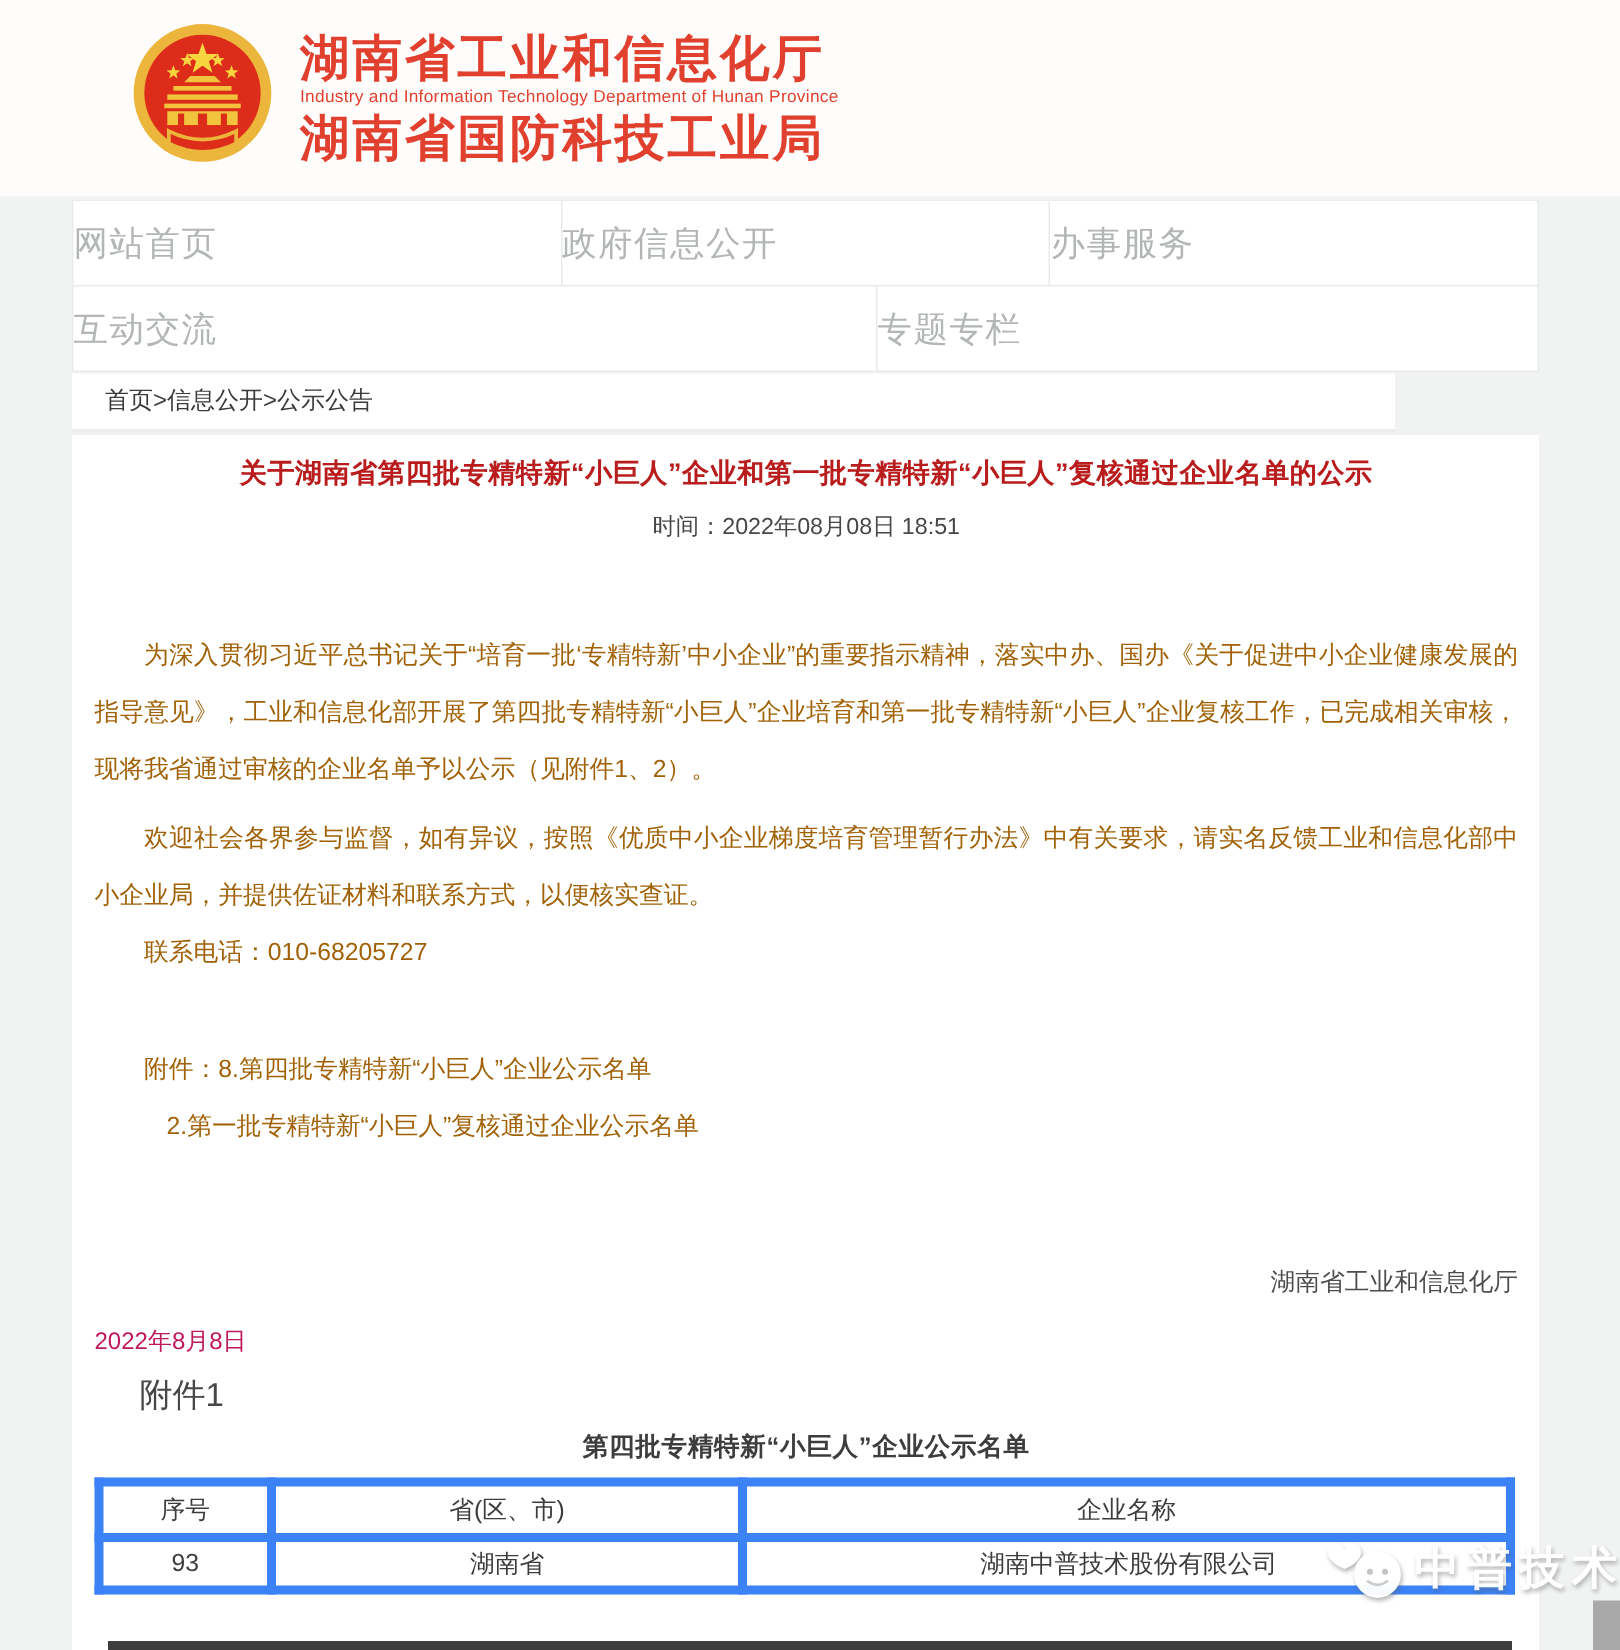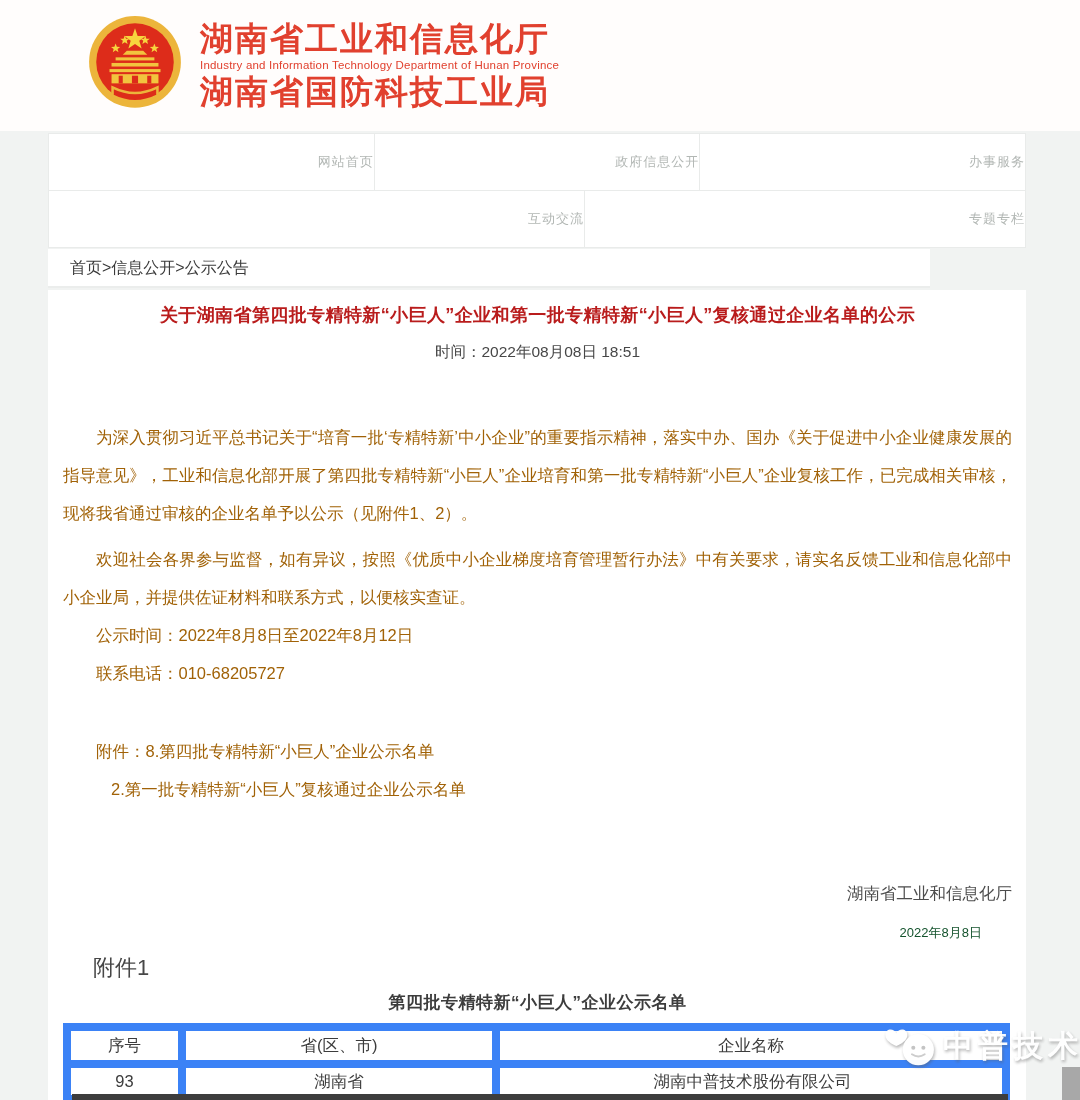--- a/index.html
+++ b/index.html
@@ -27,22 +27,22 @@
   .org-en {
     color:#e1402e; font-size:11.5px; letter-spacing:0.2px;
     line-height:15px; white-space:nowrap;
   }
 
   
   .nav { position:absolute; left:48px; top:133px; width:978px; }
   .nav-row { display:flex; }
   .nav-cell {
     background:#ffffff; border:1px solid #e9ebea;
-    height:58px; line-height:56px; text-align:right;
-    color:#b2b7b4; font-size:13px; letter-spacing:1px;
+    height:58px; line-height:56px; text-align:left;
+    color:#b2b7b4; font-size:23px; letter-spacing:1px;
     cursor:pointer; margin-left:-1px;
   }
   .nav-cell:first-child { margin-left:0; }
   .nav-row2 .nav-cell { margin-top:-1px; }
   .w3 { flex:0 0 33.4%; }
   .w55 { flex:0 0 54.9%; }
   .w45 { flex:1 1 auto; }
 
   
   .breadcrumb {
@@ -75,36 +75,36 @@
   .para-first { margin-top:56px; }
   .para-second { margin-top:8px; }
   .attach-line1 { margin-top:40px; }
   .attach-line2 { text-indent:0; margin-left:48px; }
   .attach-link { cursor:pointer; }
   .sig-org {
     margin-top:74px; text-align:right;
     color:#4d4d4d; font-size:16.5px; line-height:22px;
   }
   .sig-date {
-    margin-top:18px; text-align:right; padding-right:30px;
-    color:#14532d; font-size:13px; line-height:22px;
+    margin-top:18px; text-align:left; padding-right:30px;
+    color:#be185d; font-size:16px; line-height:22px;
   }
   .att1-label {
     margin-top:13px; margin-left:30px;
     color:#474747; font-size:22px; line-height:22px;
   }
   .table-title {
     margin-top:12px; text-align:center;
     color:#3d3d3d; font-size:17px; font-weight:bold; letter-spacing:0.5px;
   }
   table.app-table {
     margin-top:9px; border-collapse:collapse; width:947px;
   }
   .app-table th, .app-table td {
-    border:8px solid #3b82f6; text-align:center;
+    border:6px solid #3b82f6; text-align:center;
     color:#3c3c3c; font-size:16.5px; font-weight:normal;
   }
   .app-table th { height:37px; }
   .app-table td { height:35px; }
   .col-no { width:115px; }
   .col-prov { width:314px; }
   .cell-company { text-align:left; padding-left:3px; }
 
   
   .watermark {
@@ -173,21 +173,20 @@
   <div class="breadcrumb">
     <span class="crumb">首页</span><span class="crumb-sep">&gt;</span><span class="crumb">信息公开</span><span class="crumb-sep">&gt;</span><span class="crumb">公示公告</span>
   </div>
 
   <div class="content">
     <div class="article-title">关于湖南省第四批专精特新“小巨人”企业和第一批专精特新“小巨人”复核通过企业名单的公示</div>
     <div class="pub-time">时间：2022年08月08日 18:51</div>
 
     <p class="para para-first">为深入贯彻习近平总书记关于“培育一批‘专精特新’中小企业”的重要指示精神，落实中办、国办《关于促进中小企业健康发展的指导意见》，工业和信息化部开展了第四批专精特新“小巨人”企业培育和第一批专精特新“小巨人”企业复核工作，已完成相关审核，现将我省通过审核的企业名单予以公示（见附件1、2）。</p>
     <p class="para para-second">欢迎社会各界参与监督，如有异议，按照《优质中小企业梯度培育管理暂行办法》中有关要求，请实名反馈工业和信息化部中小企业局，并提供佐证材料和联系方式，以便核实查证。</p>
-    <p class="para">公示时间：2022年8月8日至2022年8月12日</p>
     <p class="para">联系电话：010-68205727</p>
 
     <p class="para attach-line1"><span>附件：</span><span class="attach-link">8.第四批专精特新“小巨人”企业公示名单</span></p>
     <p class="para attach-line2"><span class="attach-link">2.第一批专精特新“小巨人”复核通过企业公示名单</span></p>
 
     <div class="sig-org">湖南省工业和信息化厅</div>
     <div class="sig-date">2022年8月8日</div>
 
     <div class="att1-label">附件1</div>
     <div class="table-title">第四批专精特新“小巨人”企业公示名单</div>

